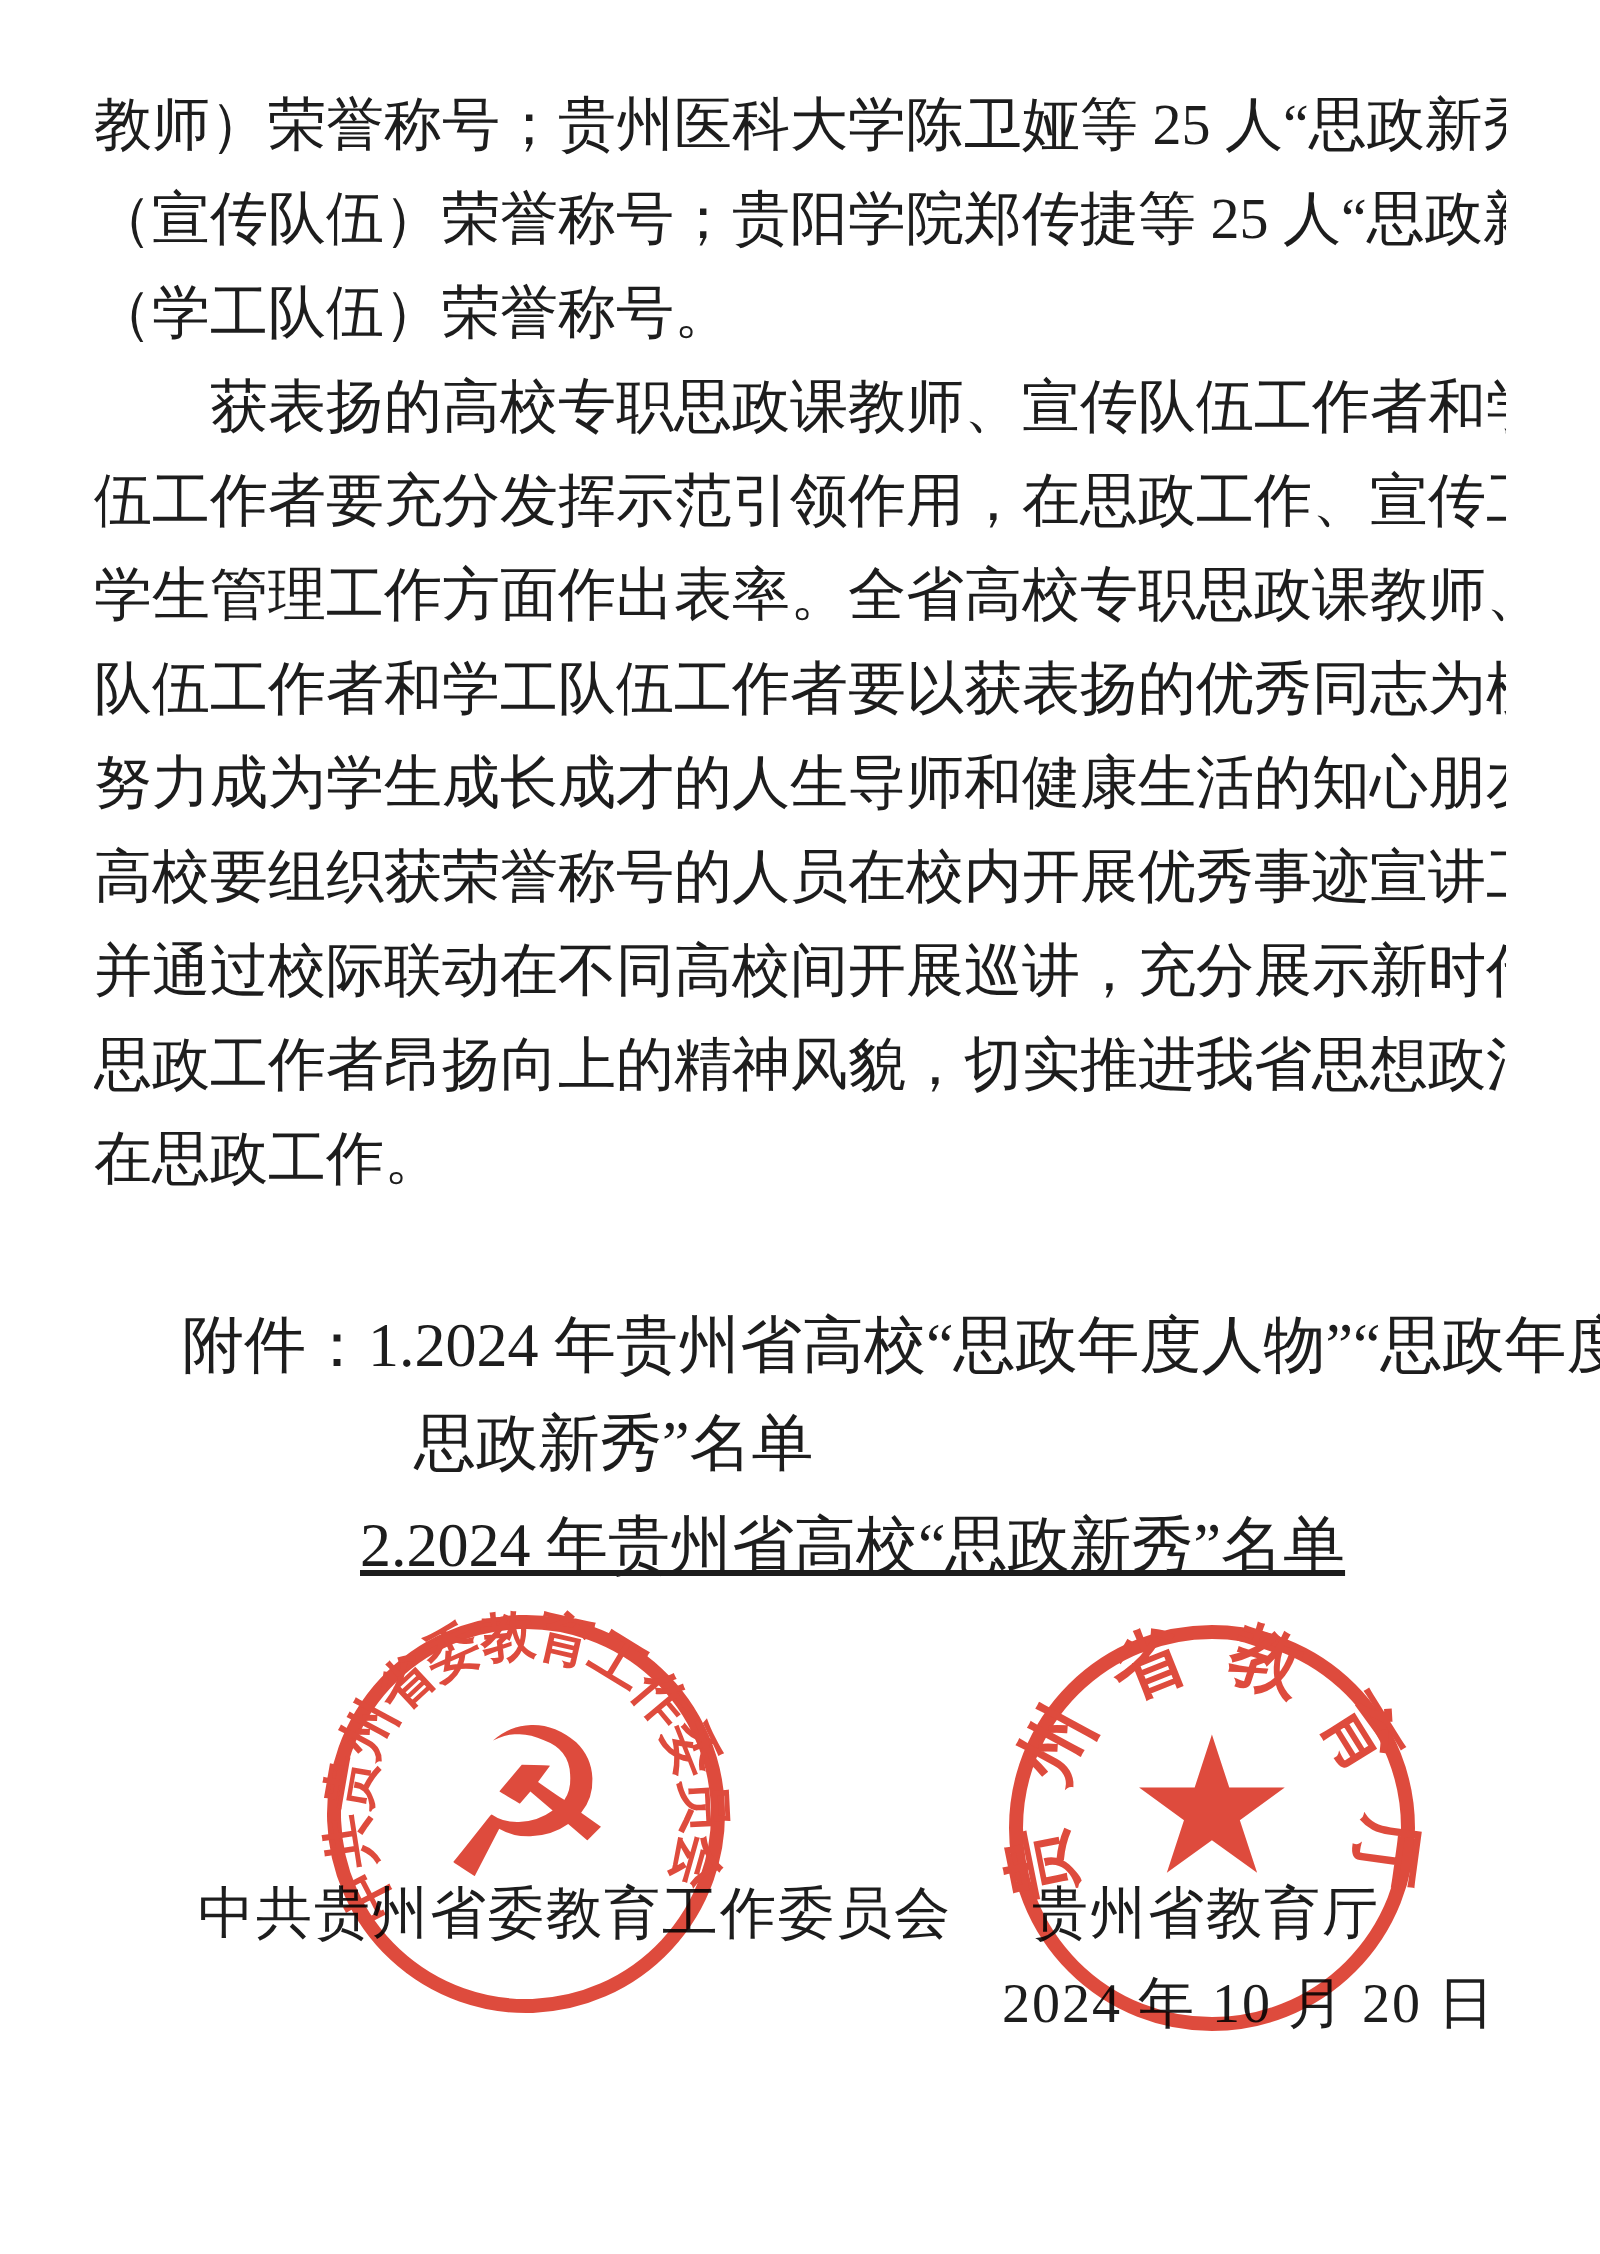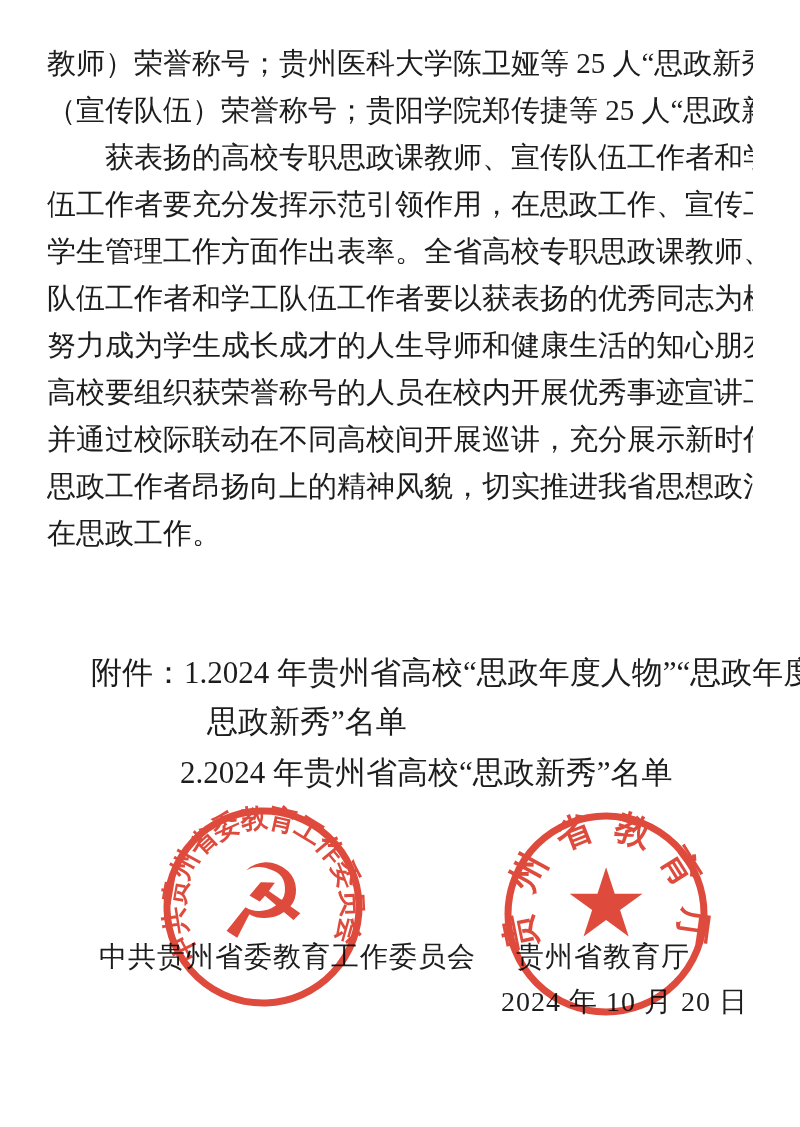--- a/index.html
+++ b/index.html
@@ -46,34 +46,35 @@
     font-weight:bold;
   }
   .seal .emblem{font-weight:normal;}
 </style>
 </head>
 <body>
 
 <div class="bodytext">
   <div class="line">教师）荣誉称号；贵州医科大学陈卫娅等 25 人“思政新秀”</div>
   <div class="line">（宣传队伍）荣誉称号；贵阳学院郑传捷等 25 人“思政新秀”</div>
+  <div class="line end">（学工队伍）荣誉称号。</div>
   <div class="line indent">获表扬的高校专职思政课教师、宣传队伍工作者和学工队</div>
   <div class="line">伍工作者要充分发挥示范引领作用，在思政工作、宣传工作和</div>
   <div class="line">学生管理工作方面作出表率。全省高校专职思政课教师、宣传</div>
   <div class="line">队伍工作者和学工队伍工作者要以获表扬的优秀同志为榜样，</div>
   <div class="line">努力成为学生成长成才的人生导师和健康生活的知心朋友。各</div>
   <div class="line">高校要组织获荣誉称号的人员在校内开展优秀事迹宣讲工作，</div>
   <div class="line">并通过校际联动在不同高校间开展巡讲，充分展示新时代高校</div>
   <div class="line">思政工作者昂扬向上的精神风貌，切实推进我省思想政治教育</div>
   <div class="line end">在思政工作。</div>
 </div>
 
 <div class="attach-line" style="left:91px;top:652px;">附件：1.2024 年贵州省高校“思政年度人物”“思政年度</div>
 <div class="attach-line" style="left:207px;top:701px;">思政新秀”名单</div>
-<div class="attach-line" style="left:180px;top:752px;">2.2024 年贵州省高校“思政新秀”名单</div>
+<div class="attach-line" style="left:180px;top:752px;text-decoration:underline;">2.2024 年贵州省高校“思政新秀”名单</div>
 
 <div class="sig" style="left:99px;top:938px;">中共贵州省委教育工作委员会</div>
 <div class="sig" style="left:516px;top:938px;">贵州省教育厅</div>
 <div class="sig" style="left:501px;top:983px;">2024 年 10 月 20 日</div>
 
 <svg class="seal" style="left:153px;top:797px;transform:rotate(-2deg);" width="220" height="220" viewBox="0 0 220 220">
   <circle cx="110" cy="110" r="96" stroke-width="7"></circle>
   <path id="arcL" d="M 44.5 155.9 A 80 80 0 1 1 175.5 155.9" fill="none"></path>
   <text font-size="27" lengthAdjust="spacingAndGlyphs">
     <textPath href="#arcL" textLength="338">中共贵州省委教育工作委员会</textPath>

